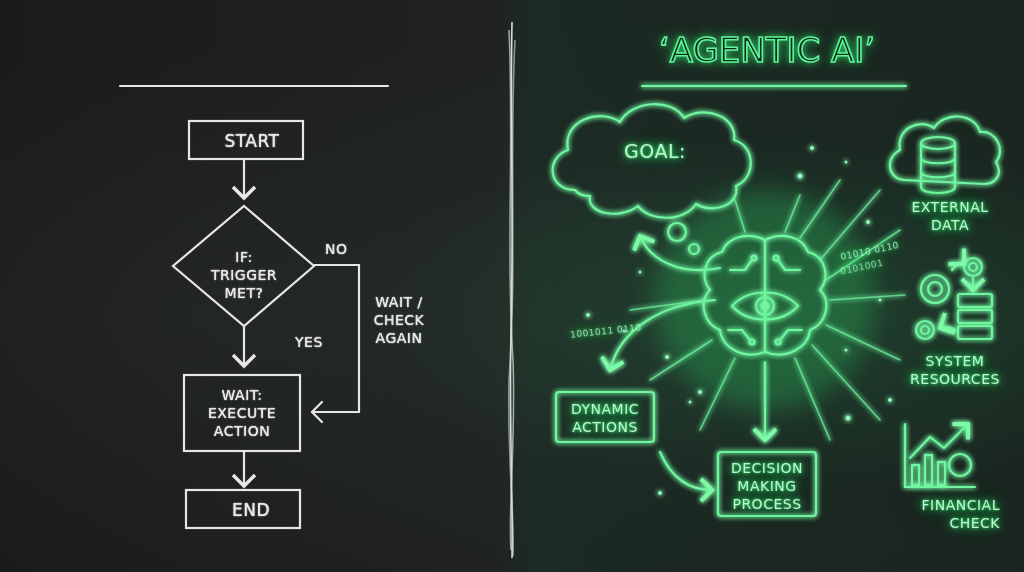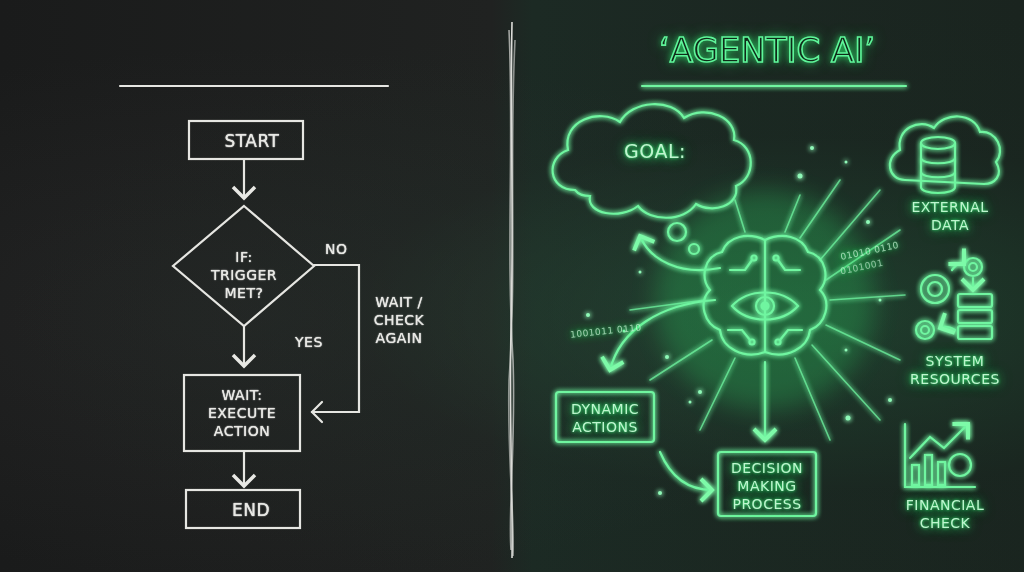--- a/index.html
+++ b/index.html
@@ -191,21 +191,21 @@
     <div>GOAL:</div>
   </div>
   <div class="abs neon lbl" style="left:895px;top:198px;width:110px;">
     <div>EXTERNAL</div>
     <div>DATA</div>
   </div>
   <div class="abs neon lbl" style="left:900px;top:352px;width:110px;">
     <div>SYSTEM</div>
     <div>RESOURCES</div>
   </div>
-  <div class="abs neon lbl" style="left:890px;top:496px;width:110px;">
+  <div class="abs neon lbl" style="left:890px;top:496px;width:110px;text-align:right;">
     <div>FINANCIAL</div>
     <div>CHECK</div>
   </div>
   <div class="abs neon lbl" style="left:556px;top:400px;width:98px;">
     <div>DYNAMIC</div>
     <div>ACTIONS</div>
   </div>
   <div class="abs neon lbl" style="left:718px;top:459px;width:98px;">
     <div>DECISION</div>
     <div>MAKING</div>

